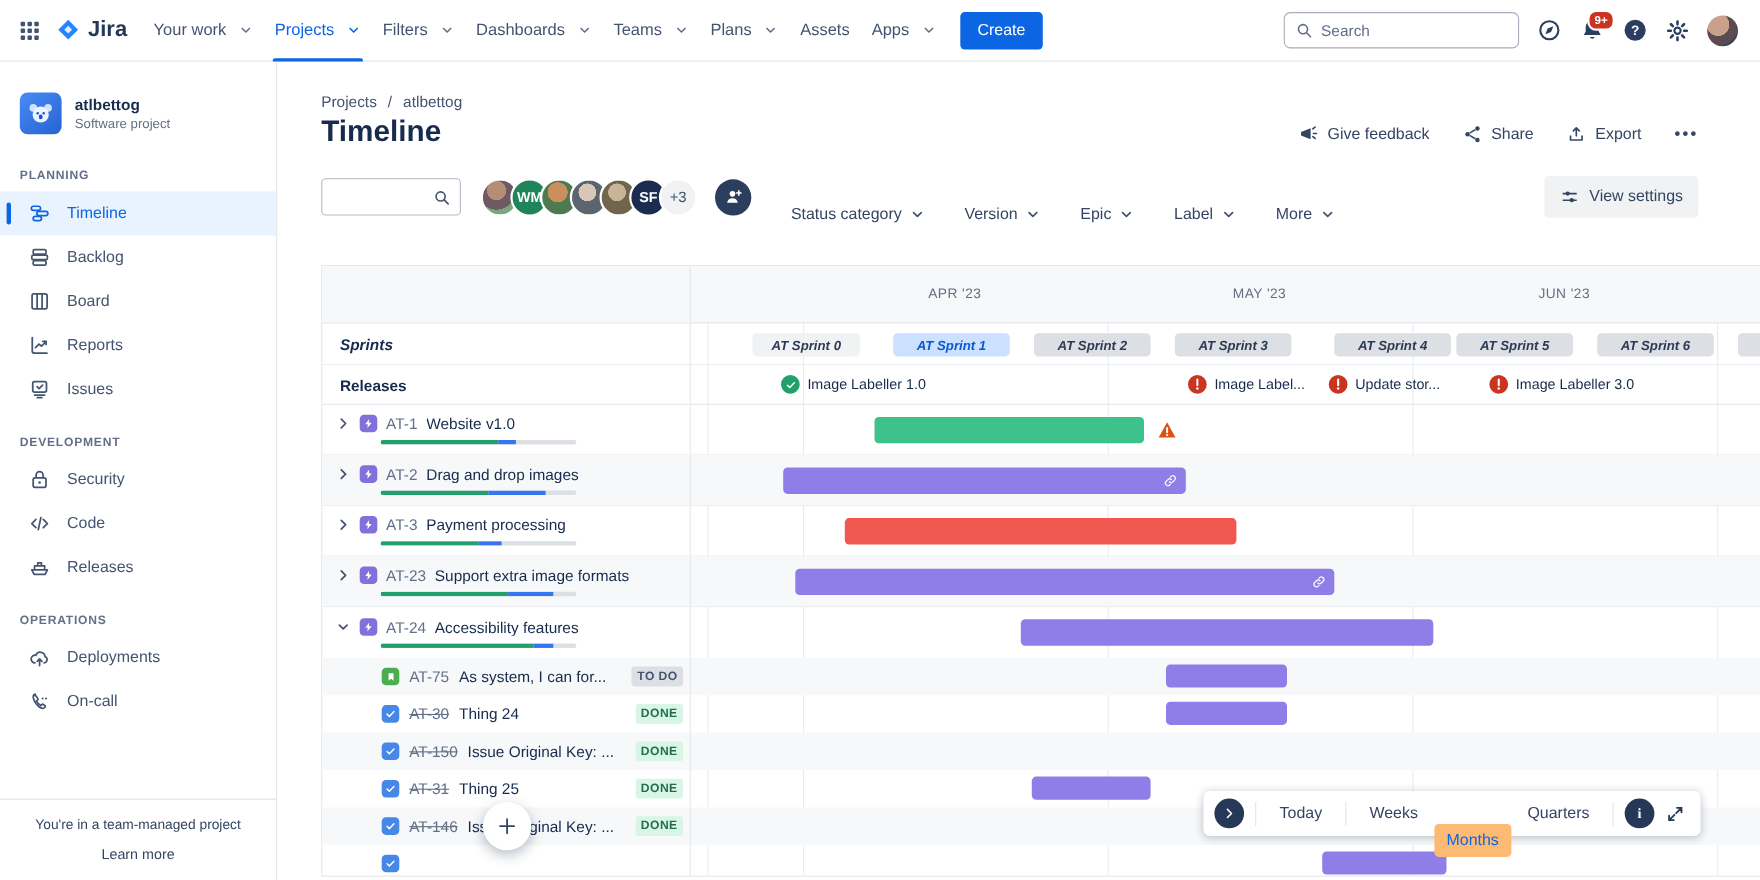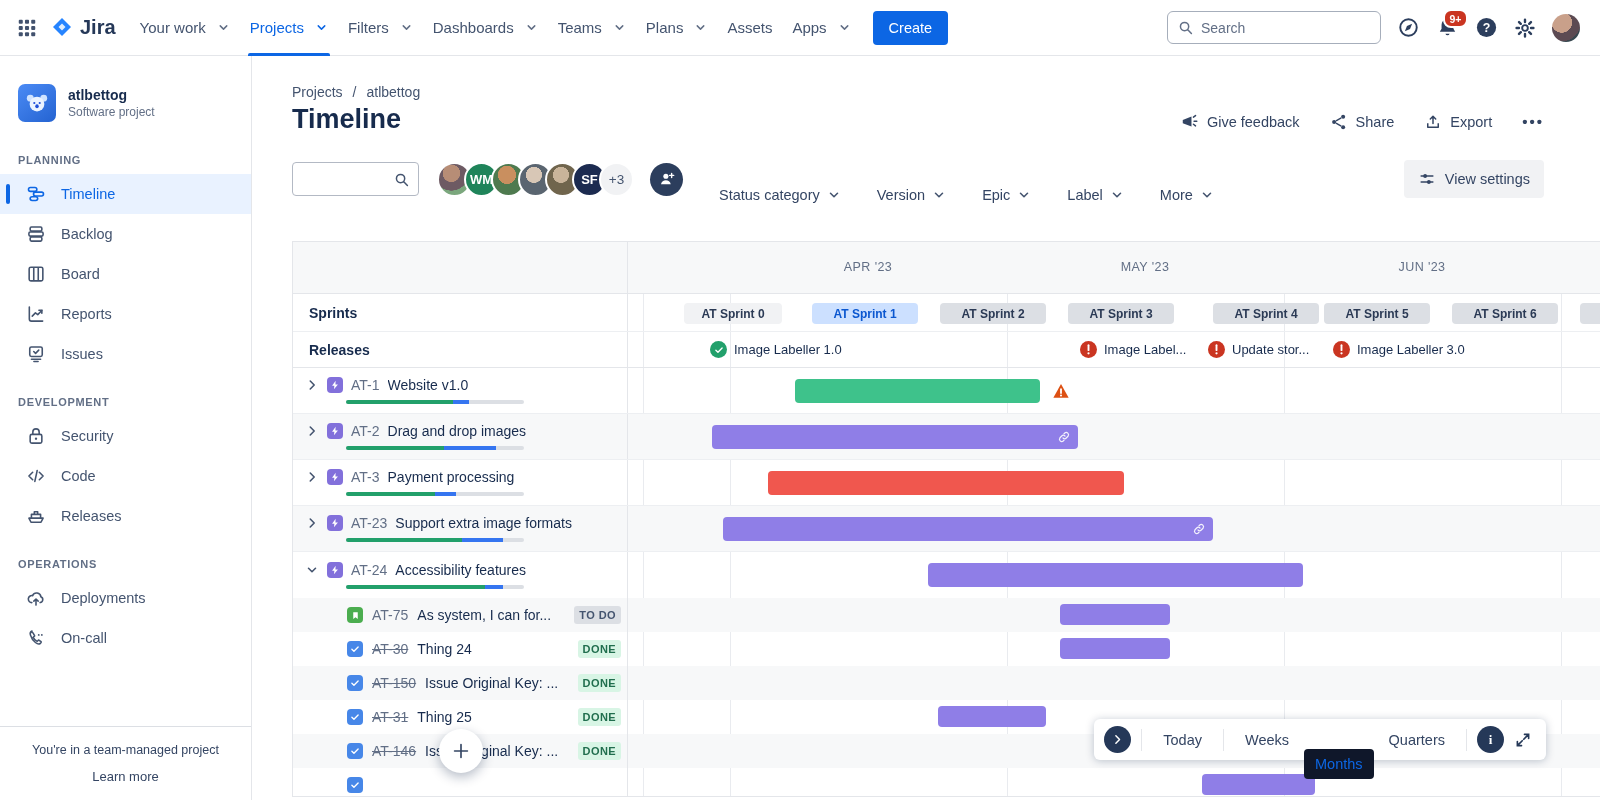--- a/index.html
+++ b/index.html
@@ -101,21 +101,21 @@
     height:556px; overflow:hidden; background:#fff; }
   .gridv { position:absolute; top:0; bottom:0; width:1px; background:#E9EBEF; z-index:0; }
   .trow { display:flex; position:relative; }
   .cell-l { width:335px; flex:none; border-right:1px solid #E4E6EA; position:relative; z-index:2;
     display:flex; align-items:center; }
   .cell-r { flex:1; position:relative; z-index:1; }
   .row-h { height:52px; background:#F7F8F9; border-bottom:1px solid #E4E6EA; }
   .row-h .cell-l { background:#F7F8F9; }
   .mlabel { position:absolute; top:18px; transform:translateX(-50%); font-size:12.5px;
     color:#626F86; letter-spacing:.4px; white-space:nowrap; }
-  .row-sp { height:38px; border-bottom:1px solid #EDEFF2; }
+  .row-sp { height:38px; border-bottom:1px solid #EDEFF2;font-style:italic; }
   .row-rl { height:36px; border-bottom:1px solid #E4E6EA; }
   .lane-label { font-size:14px; font-weight:600; color:#172B4D; padding-left:16px; }
   .pill { position:absolute; top:9px; height:21px; border-radius:4px; display:flex;
     align-items:center; justify-content:center; font-size:12px; font-weight:700;
     color:#2B3A55; background:#DCDFE4; white-space:nowrap; cursor:pointer; overflow:hidden; }
   .pill.light { background:#F1F2F4; }
   .pill.activepill { background:#CCE0FF; color:#0B57D0; }
   .relm { position:absolute; top:9px; display:flex; align-items:center; gap:7px; font-size:13px;
     font-weight:500; color:#172B4D; cursor:pointer; white-space:nowrap; }
   .rdot { width:17px; height:17px; border-radius:50%; display:flex; align-items:center;
@@ -161,21 +161,21 @@
 
   .controls { position:absolute; right:54px; bottom:40px; height:41px; background:#fff;
     border-radius:6px; box-shadow:0 1px 8px rgba(9,30,66,.25); display:flex; align-items:center;
     gap:4px; padding:0 10px; z-index:10; }
   .ctrl-circle { width:27px; height:27px; border-radius:50%; background:#253858; color:#fff;
     display:flex; align-items:center; justify-content:center; cursor:pointer; flex:none;
     font-size:13px; font-weight:700; font-family:"Liberation Serif",serif; }
   .ctrl-div { width:1px; height:22px; background:#E4E6EA; margin:0 6px; }
   .ctrl-btn { font-size:14.5px; font-weight:500; color:#344563; padding:7px 11px; border-radius:4px;
     cursor:pointer; }
-  .ctrl-btn.active { color:#0C66E4; background:#0f172a;margin-top:48px; }
+  .ctrl-btn.active { color:#0C66E4; background:#fdba74;margin-top:48px; }
   .expand { color:#253858; cursor:pointer; padding:0 4px 0 6px; }
 </style>
 </head>
 <body>
 
 <svg width="0" height="0" style="position:absolute">
   <defs>
     <symbol id="i-chevdown" viewBox="0 0 16 16">
         <path d="M4 6l4 4 4-4" fill="none" stroke="currentColor" stroke-width="1.8" stroke-linecap="round" stroke-linejoin="round"></path>
       </symbol>
@@ -656,21 +656,21 @@
           <span>Image Label...</span>
         </span>
         <span class="relm" style="left:580px">
           <span class="rdot warn">
                 <svg width="15" height="15" style="color:#fff">
                   <use href="#i-excl"></use>
                 </svg>
               </span>
           <span>Update stor...</span>
         </span>
-        <span class="relm" style="left:705px">
+        <span class="relm" style="left:726px">
           <span class="rdot warn">
                 <svg width="15" height="15" style="color:#fff">
                   <use href="#i-excl"></use>
                 </svg>
               </span>
           <span>Image Labeller 3.0</span>
         </span>
       </div>
     </div>
 

